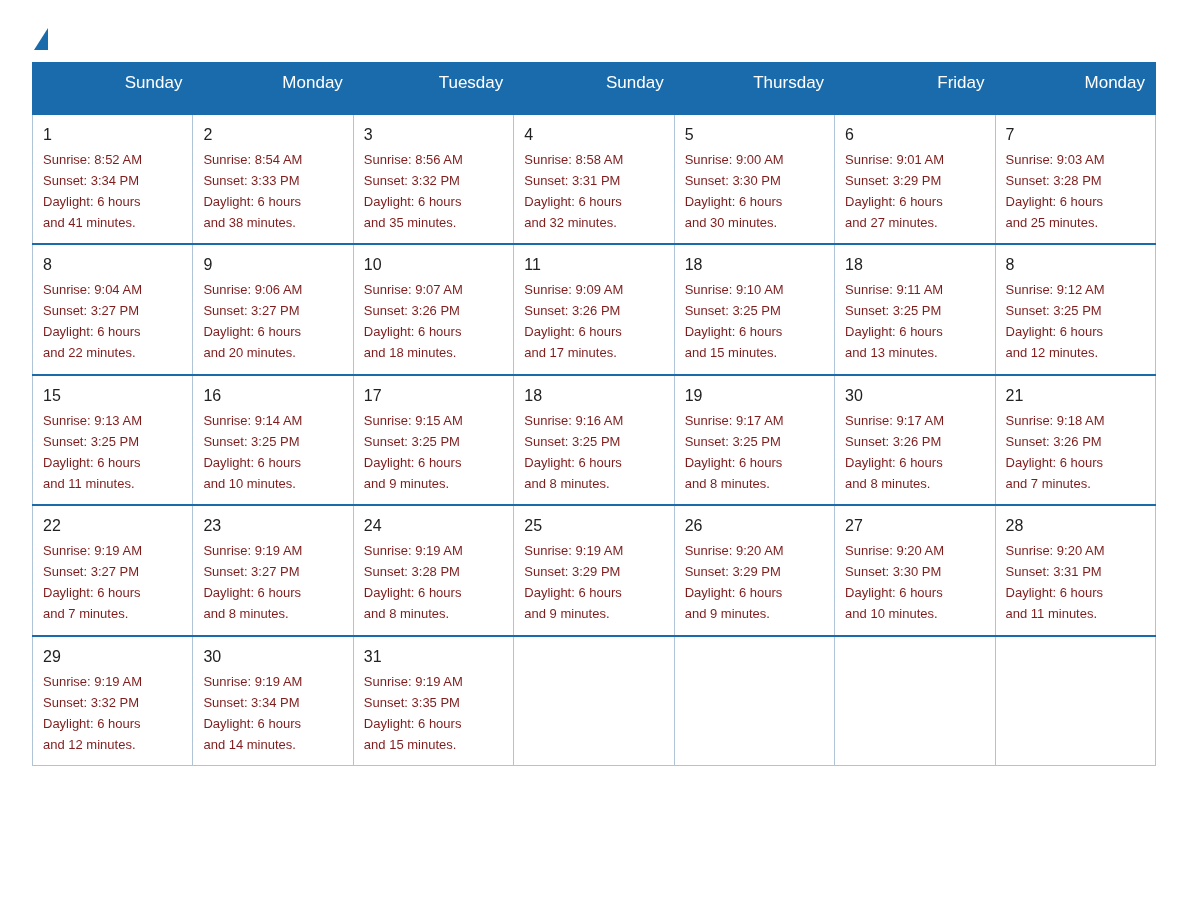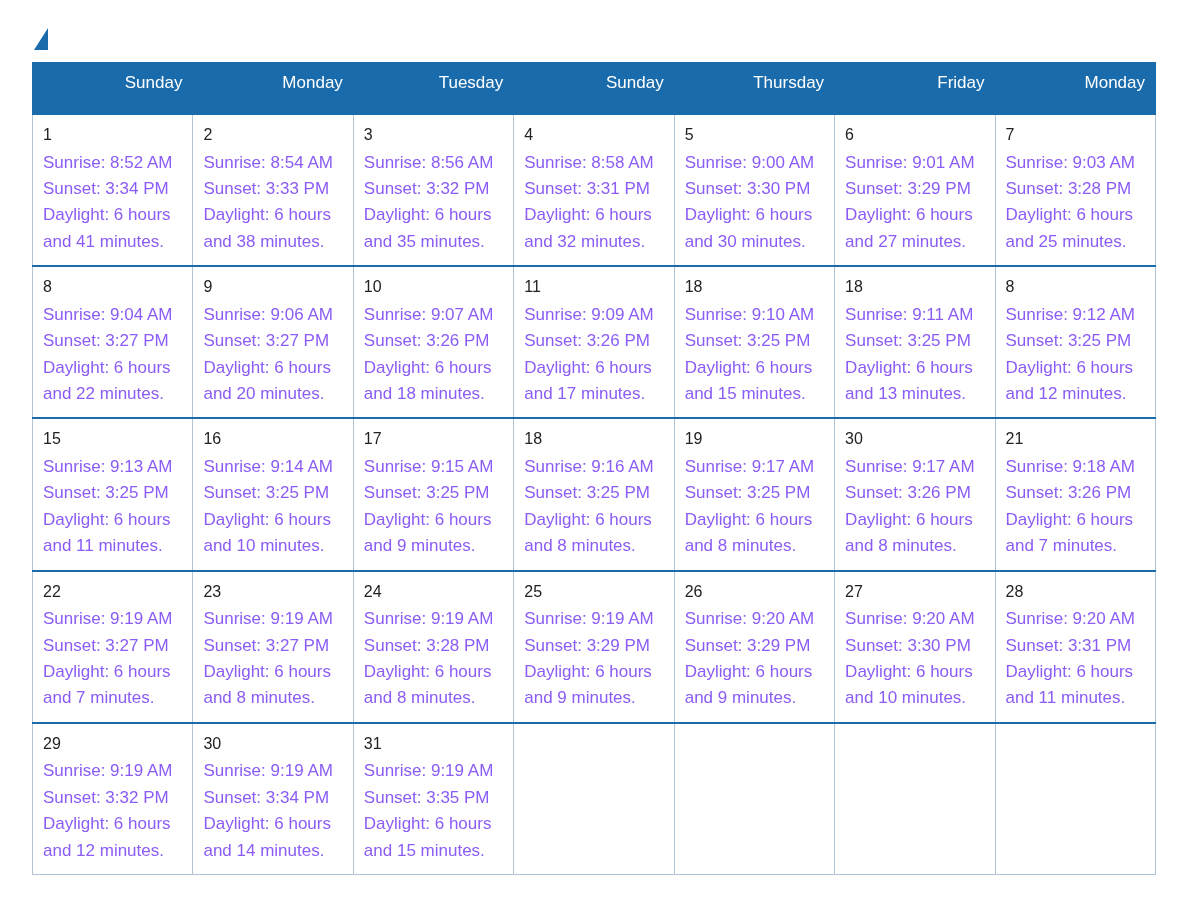--- a/index.html
+++ b/index.html
@@ -89,22 +89,22 @@
       background: #fff;
       border-top: 2px solid #1a6bab;
     }
     .day-number {
       font-size: 16px;
       font-weight: normal;
       display: block;
       margin-bottom: 2px;
     }
     .day-info {
-      font-size: 17px;
-      color: #8b5cf6;
+      font-size: 13px;
+      color: #7f1d1d;
       line-height: 1.55;
     }
   </style>
 </head>
 <body>
 
 <div class="header">
   <div class="logo">
     <div class="logo-top">
       <span class="logo-general"></span>

